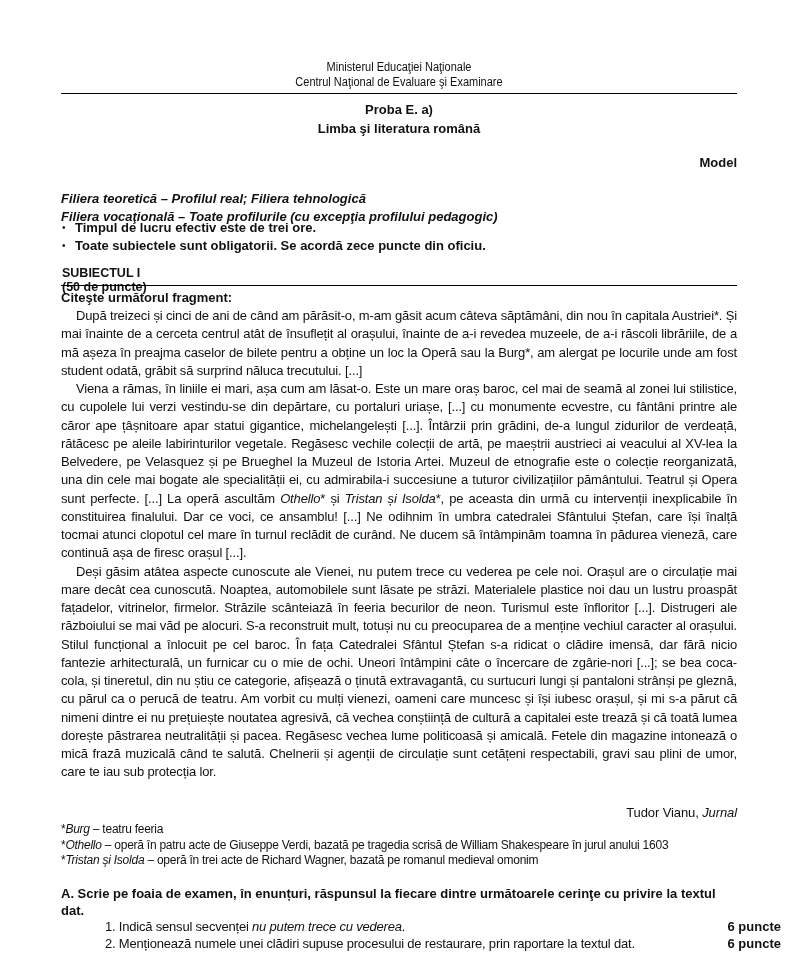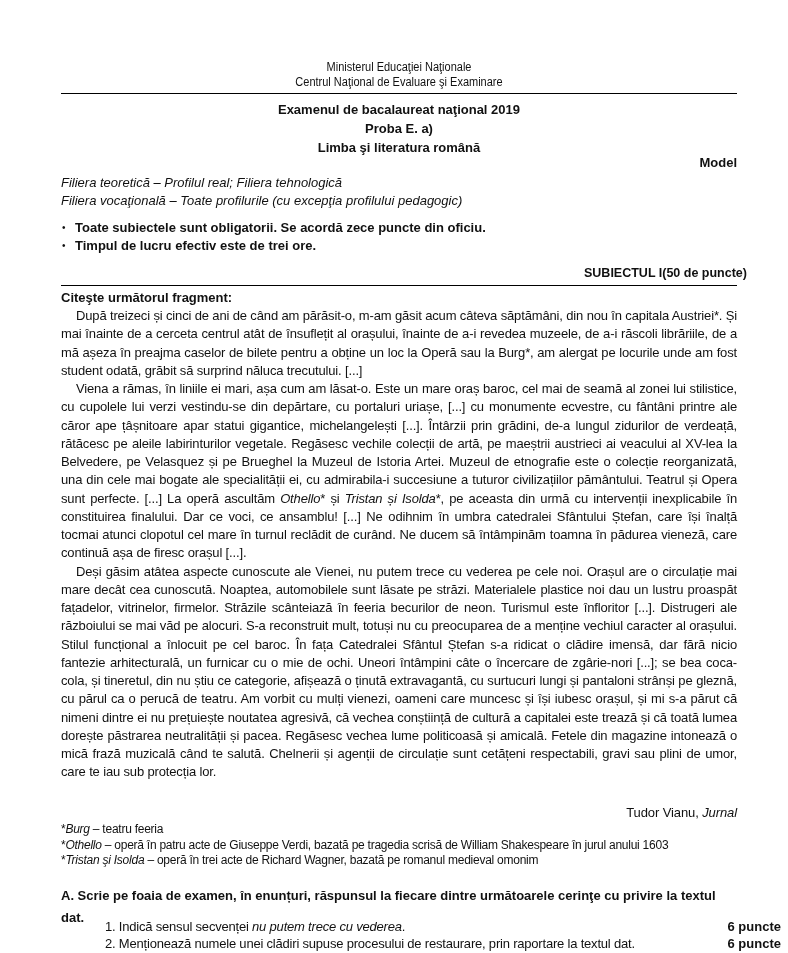--- a/index.html
+++ b/index.html
@@ -2,64 +2,63 @@
 <html><head>
 <meta charset="utf-8">
 <style>
   html, body { margin: 0; padding: 0; background: #ffffff; }
   body { width: 788px; height: 953px; position: relative; overflow: hidden; color: #111; }
   .page { position: absolute; left: 61px; top: 0; width: 676px; }
   .ministry { position: absolute; left: 0; width: 676px; top: 60px; text-align: center; font-size: 12.5px; line-height: 15px; font-family: "Liberation Sans", sans-serif; transform: scaleX(0.88); transform-origin: center; }
   .rule-top { position: absolute; left: 0; width: 676px; top: 93px; height: 0; border-top: 1.3px solid #000; }
   .exam-titles { position: absolute; left: 0; width: 676px; top: 100px; text-align: center; font-family: "Liberation Sans", sans-serif; font-weight: bold; font-size: 13px; line-height: 19px; }
   .model { position: absolute; right: 0; top: 155px; font-family: "Liberation Sans", sans-serif; font-weight: bold; font-size: 13px; text-align: right; }
-  .filiera { position: absolute; left: 0; top: 174px; font-family: "Liberation Sans", sans-serif; font-weight: normal; font-style: italic; font-size: 13px; line-height: 17.5px; }
+  .filiera { position: absolute; left: 0; top: 190px; font-family: "Liberation Sans", sans-serif; font-weight: bold; font-style: italic; font-size: 13px; line-height: 17.5px; }
   .rules { position: absolute; left: 0; top: 219px; font-family: "Liberation Sans", sans-serif; font-weight: bold; font-size: 13px; line-height: 17.5px; margin: 0; padding: 0; list-style: none; }
   .rules li { padding-left: 14px; position: relative; }
   .rules li::before { content: "•"; position: absolute; left: 1px; top: 0; font-weight: normal; font-size: 10px; }
-  .subiect { position: absolute; left: 10px; width: 676px; top: 266px; font-family: "Liberation Sans", sans-serif; font-weight: bold; font-size: 12.5px; display: flex; justify-content: flex-end; }
+  .subiect { position: absolute; left: 1px; width: 676px; top: 266px; font-family: "Liberation Sans", sans-serif; font-weight: bold; font-size: 12.5px; display: flex; justify-content: center; flex-direction: column; }
   .rule-sub { position: absolute; left: 0; width: 676px; top: 285px; border-top: 1.3px solid #000; }
   .citeste { position: absolute; left: 0; top: 290px; font-family: "Liberation Sans", sans-serif; font-weight: bold; font-size: 13px; }
   .fragment { position: absolute; left: 0; top: 307px; width: 676px; font-family: "Liberation Sans", sans-serif; font-size: 13px; line-height: 18.25px; text-align: justify; letter-spacing: -0.15px; }
   .fragment p { margin: 0; text-indent: 15px; }
   .author { position: absolute; right: 0; top: 805px; font-family: "Liberation Sans", sans-serif; font-size: 13px; letter-spacing: -0.1px; }
   .notes { position: absolute; left: 0; top: 822px; font-family: "Liberation Sans", sans-serif; font-size: 12px; line-height: 15.5px; letter-spacing: -0.25px; }
   .notes div { white-space: nowrap; }
-  .taskA { position: absolute; left: 0; top: 885px; width: 676px; font-family: "Liberation Sans", sans-serif; font-weight: bold; font-size: 13px; line-height: 22px; }
+  .taskA { position: absolute; left: 0; top: 885px; width: 676px; font-family: "Liberation Sans", sans-serif; font-weight: bold; font-size: 13px; line-height: 17px; }
   .items { position: absolute; left: 0; width: 676px; top: 919px; font-family: "Liberation Sans", sans-serif; font-size: 13px; line-height: 16.5px; letter-spacing: -0.2px; margin-left: 44px; }
   .item { display: flex; justify-content: space-between; }
   .pts { font-weight: bold; letter-spacing: 0; }
   i { font-style: italic; }
 </style>
 </head>
 <body>
 
 <div class="page">
 
   <div class="ministry">
     <div>Ministerul Educaţiei Naţionale</div>
     <div>Centrul Naţional de Evaluare şi Examinare</div>
   </div>
   <div class="rule-top"></div>
 
   <div class="exam-titles">
-    <div>Examenul de bacalaureat naţional 2019</div>
     <div>Proba E. a)</div>
     <div>Limba şi literatura română</div>
   </div>
   <div class="model">Model</div>
 
   <div class="filiera">
     <div>Filiera teoretică – Profilul real; Filiera tehnologică</div>
     <div>Filiera vocaţională – Toate profilurile (cu excepţia profilului pedagogic)</div>
   </div>
 
   <ul class="rules">
+    <li>Timpul de lucru efectiv este de trei ore.</li>
     <li>Toate subiectele sunt obligatorii. Se acordă zece puncte din oficiu.</li>
-    <li>Timpul de lucru efectiv este de trei ore.</li>
   </ul>
 
   <div class="subiect">
     <span>SUBIECTUL I</span>
     <span>(50 de puncte)</span>
   </div>
   <div class="rule-sub"></div>
 
   <div class="citeste">Citeşte următorul fragment:</div>
 

